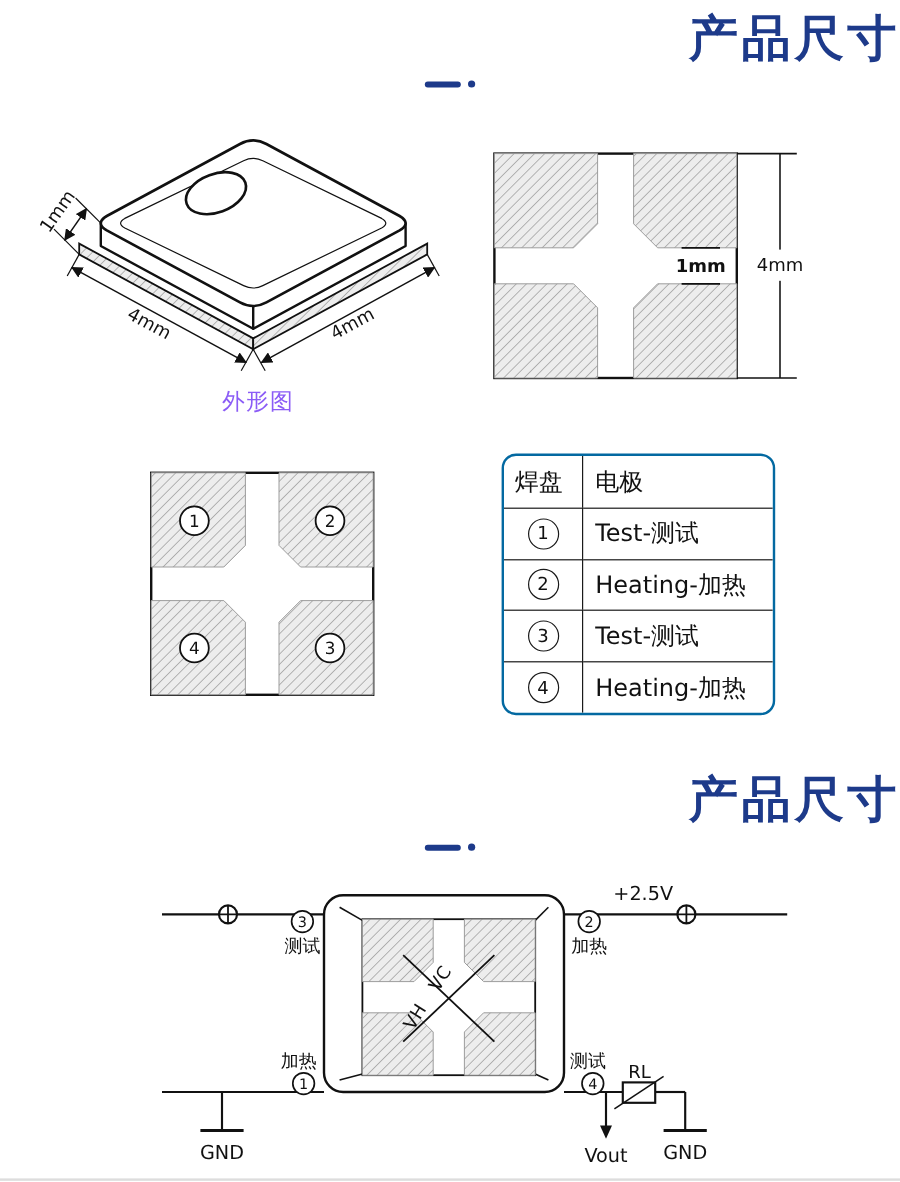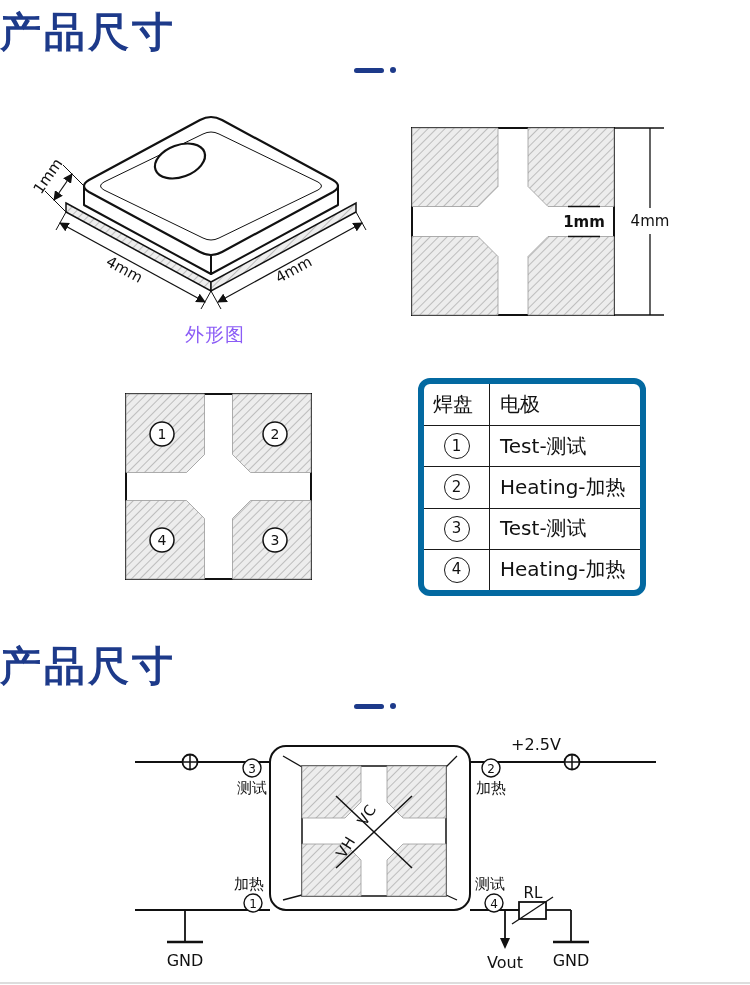--- a/index.html
+++ b/index.html
@@ -1,27 +1,27 @@
 <!DOCTYPE html>
 <html><head>
 <meta charset="utf-8">
 <style>
   *{margin:0;padding:0;box-sizing:border-box}
   html,body{background:#fff}
   body{font-family:"DejaVu Sans","Liberation Sans",sans-serif;color:#111}
   .page{position:relative;width:750px;height:985px;background:#fff;overflow:hidden}
   .abs{position:absolute}
-  .sec-title{position:absolute;left:0;width:100%;text-align:left;font-size:41px;font-weight:800;color:#1d3a8a;letter-spacing:3px;line-height:1.2}
+  .sec-title{position:absolute;left:0;width:100%;text-align:right;font-size:41px;font-weight:800;color:#1d3a8a;letter-spacing:3px;line-height:1.2}
   .deco{position:absolute;left:50%;transform:translateX(-50%);display:flex;align-items:center;gap:6px}
   .deco .bar{width:30px;height:5px;background:#1d3a8a;border-radius:3px}
   .deco .dot{width:6px;height:6px;background:#1d3a8a;border-radius:50%}
   .caption{position:absolute;text-align:center;font-size:19px;color:#8b5cf6;letter-spacing:1px}
   svg text{font-family:"DejaVu Sans","Liberation Sans",sans-serif;fill:#111}
   
-  .etable{position:absolute;left:418px;top:378px;width:228px;height:218px;border:6px solid #0369a1;border-radius:12px;overflow:hidden;display:grid;grid-template-columns:66px 1fr;grid-template-rows:repeat(5,1fr);background:#fff}
+  .etable{position:absolute;left:418px;top:378px;width:228px;height:218px;border:2px solid #0369a1;border-radius:12px;overflow:hidden;display:grid;grid-template-columns:66px 1fr;grid-template-rows:repeat(5,1fr);background:#fff}
   .etable .cell{display:flex;align-items:center;font-size:20px;border-top:1.6px solid #1a1a1a;padding-left:10px;color:#111}
   .etable .c1{border-right:1.6px solid #1a1a1a;justify-content:center;padding-left:0}
   .etable .h1{justify-content:flex-start;padding-left:9px}
   .etable .nt{border-top:none}
   .numcircle{display:inline-flex;align-items:center;justify-content:center;width:26px;height:26px;border:1.6px solid #1a1a1a;border-radius:50%;font-size:15px;line-height:1}
   .hairline{position:absolute;left:0;top:982px;width:100%;height:2px;background:#ddd}
 </style>
 </head>
 <body>
 

